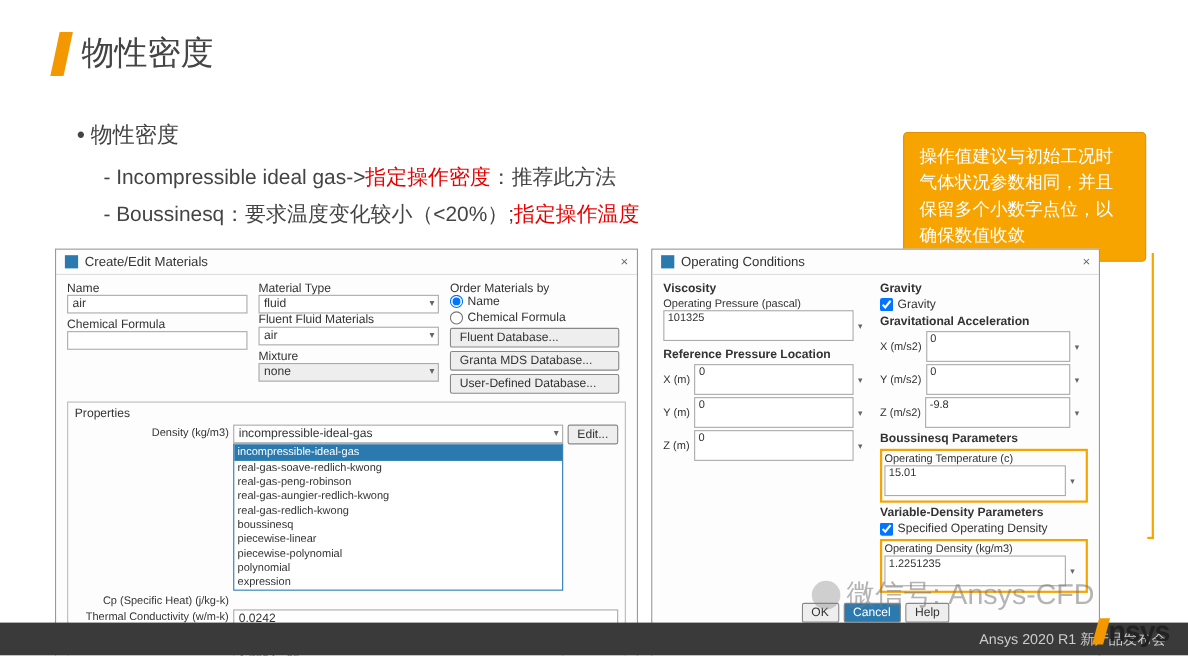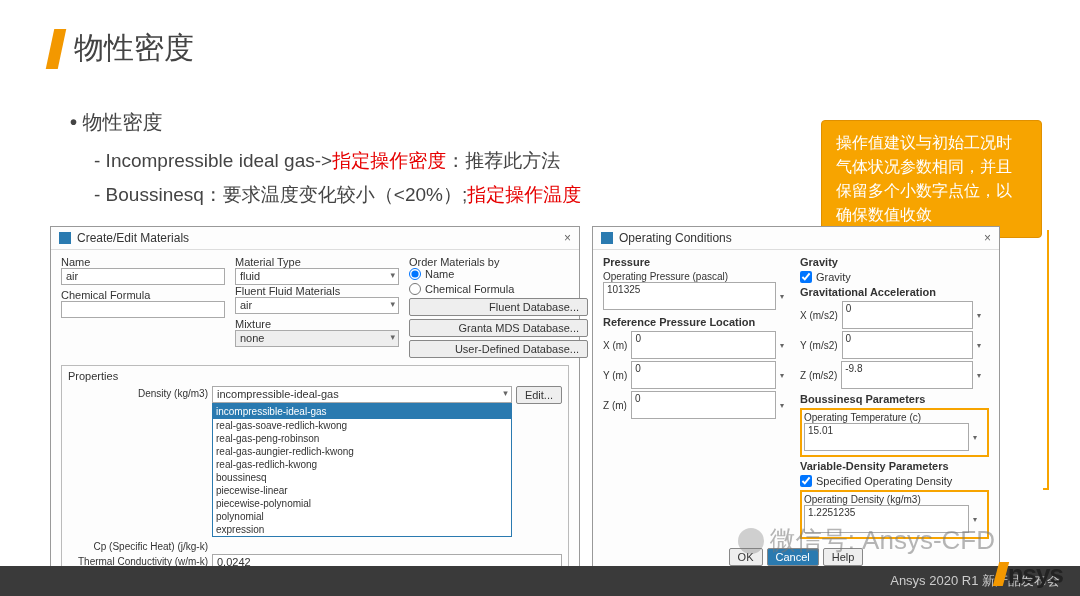--- a/index.html
+++ b/index.html
@@ -20,21 +20,21 @@
 .dlg-ico{width:12px;height:12px;background:#2a7ab0;margin-right:6px}
 .dlg-close{margin-left:auto;font-size:12px;color:#666}
 .mat{width:530px}
 .op{width:408px}
 .dlg-body{padding:6px 10px}
 .lbl{font-size:11px}
 .fld{border:1px solid #aaa;background:#fff;padding:1px 4px;font-size:11px;height:17px;flex:1}
 .dd{position:relative}
 .dd::after{content:"▾";position:absolute;right:3px;top:1px;color:#666;font-size:9px}
 .btn{border:1px solid #888;background:#eee;padding:2px 8px;font-size:11px;border-radius:2px}
-.btn-db{width:179px;text-align:right;margin-bottom:3px}
+.btn-db{width:154px;text-align:left;margin-bottom:3px}
 .prop-box{border:1px solid #bbb;margin-top:4px;padding:4px 6px}
 .prop-title{font-size:11px;margin-bottom:4px}
 .prow{display:flex;align-items:flex-start;margin-bottom:2px;gap:4px}
 .plbl{width:140px;text-align:right;font-size:10px;padding-top:2px}
 .pval{flex:1}
 .dropdown-open{border:1px solid #2a7ab0;background:#fff;font-size:10px}
 .dropdown-open .sel{background:#2a7ab0;color:#fff;padding:1px 3px}
 .dropdown-open div{padding:0 3px;line-height:13px}
 .btnrow{display:flex;gap:4px;justify-content:center;margin-top:6px}
 .btn-close{background:#2a7ab0;color:#fff}
@@ -161,21 +161,21 @@
 
     <div class="dialog op">
       <div class="dlg-title">
         <div class="dlg-ico"></div>
         <span>Operating Conditions</span>
         <span class="dlg-close">×</span>
       </div>
       <div class="dlg-body">
         <div class="op-cols">
           <div class="op-col">
-            <div class="gtitle">Pressure</div>
+            <div class="gtitle">Viscosity</div>
             <div class="ilbl">Operating Pressure (pascal)</div>
             <div class="irow">
                 <div class="ifld">101325</div>
                 <div class="spin">▾</div>
               </div>
             <div class="gtitle" style="margin-top:6px">Reference Pressure Location</div>
             <div class="irow">
                 <div class="ilbl">X (m)</div>
                 <div class="ifld">0</div>
                 <div class="spin">▾</div>

